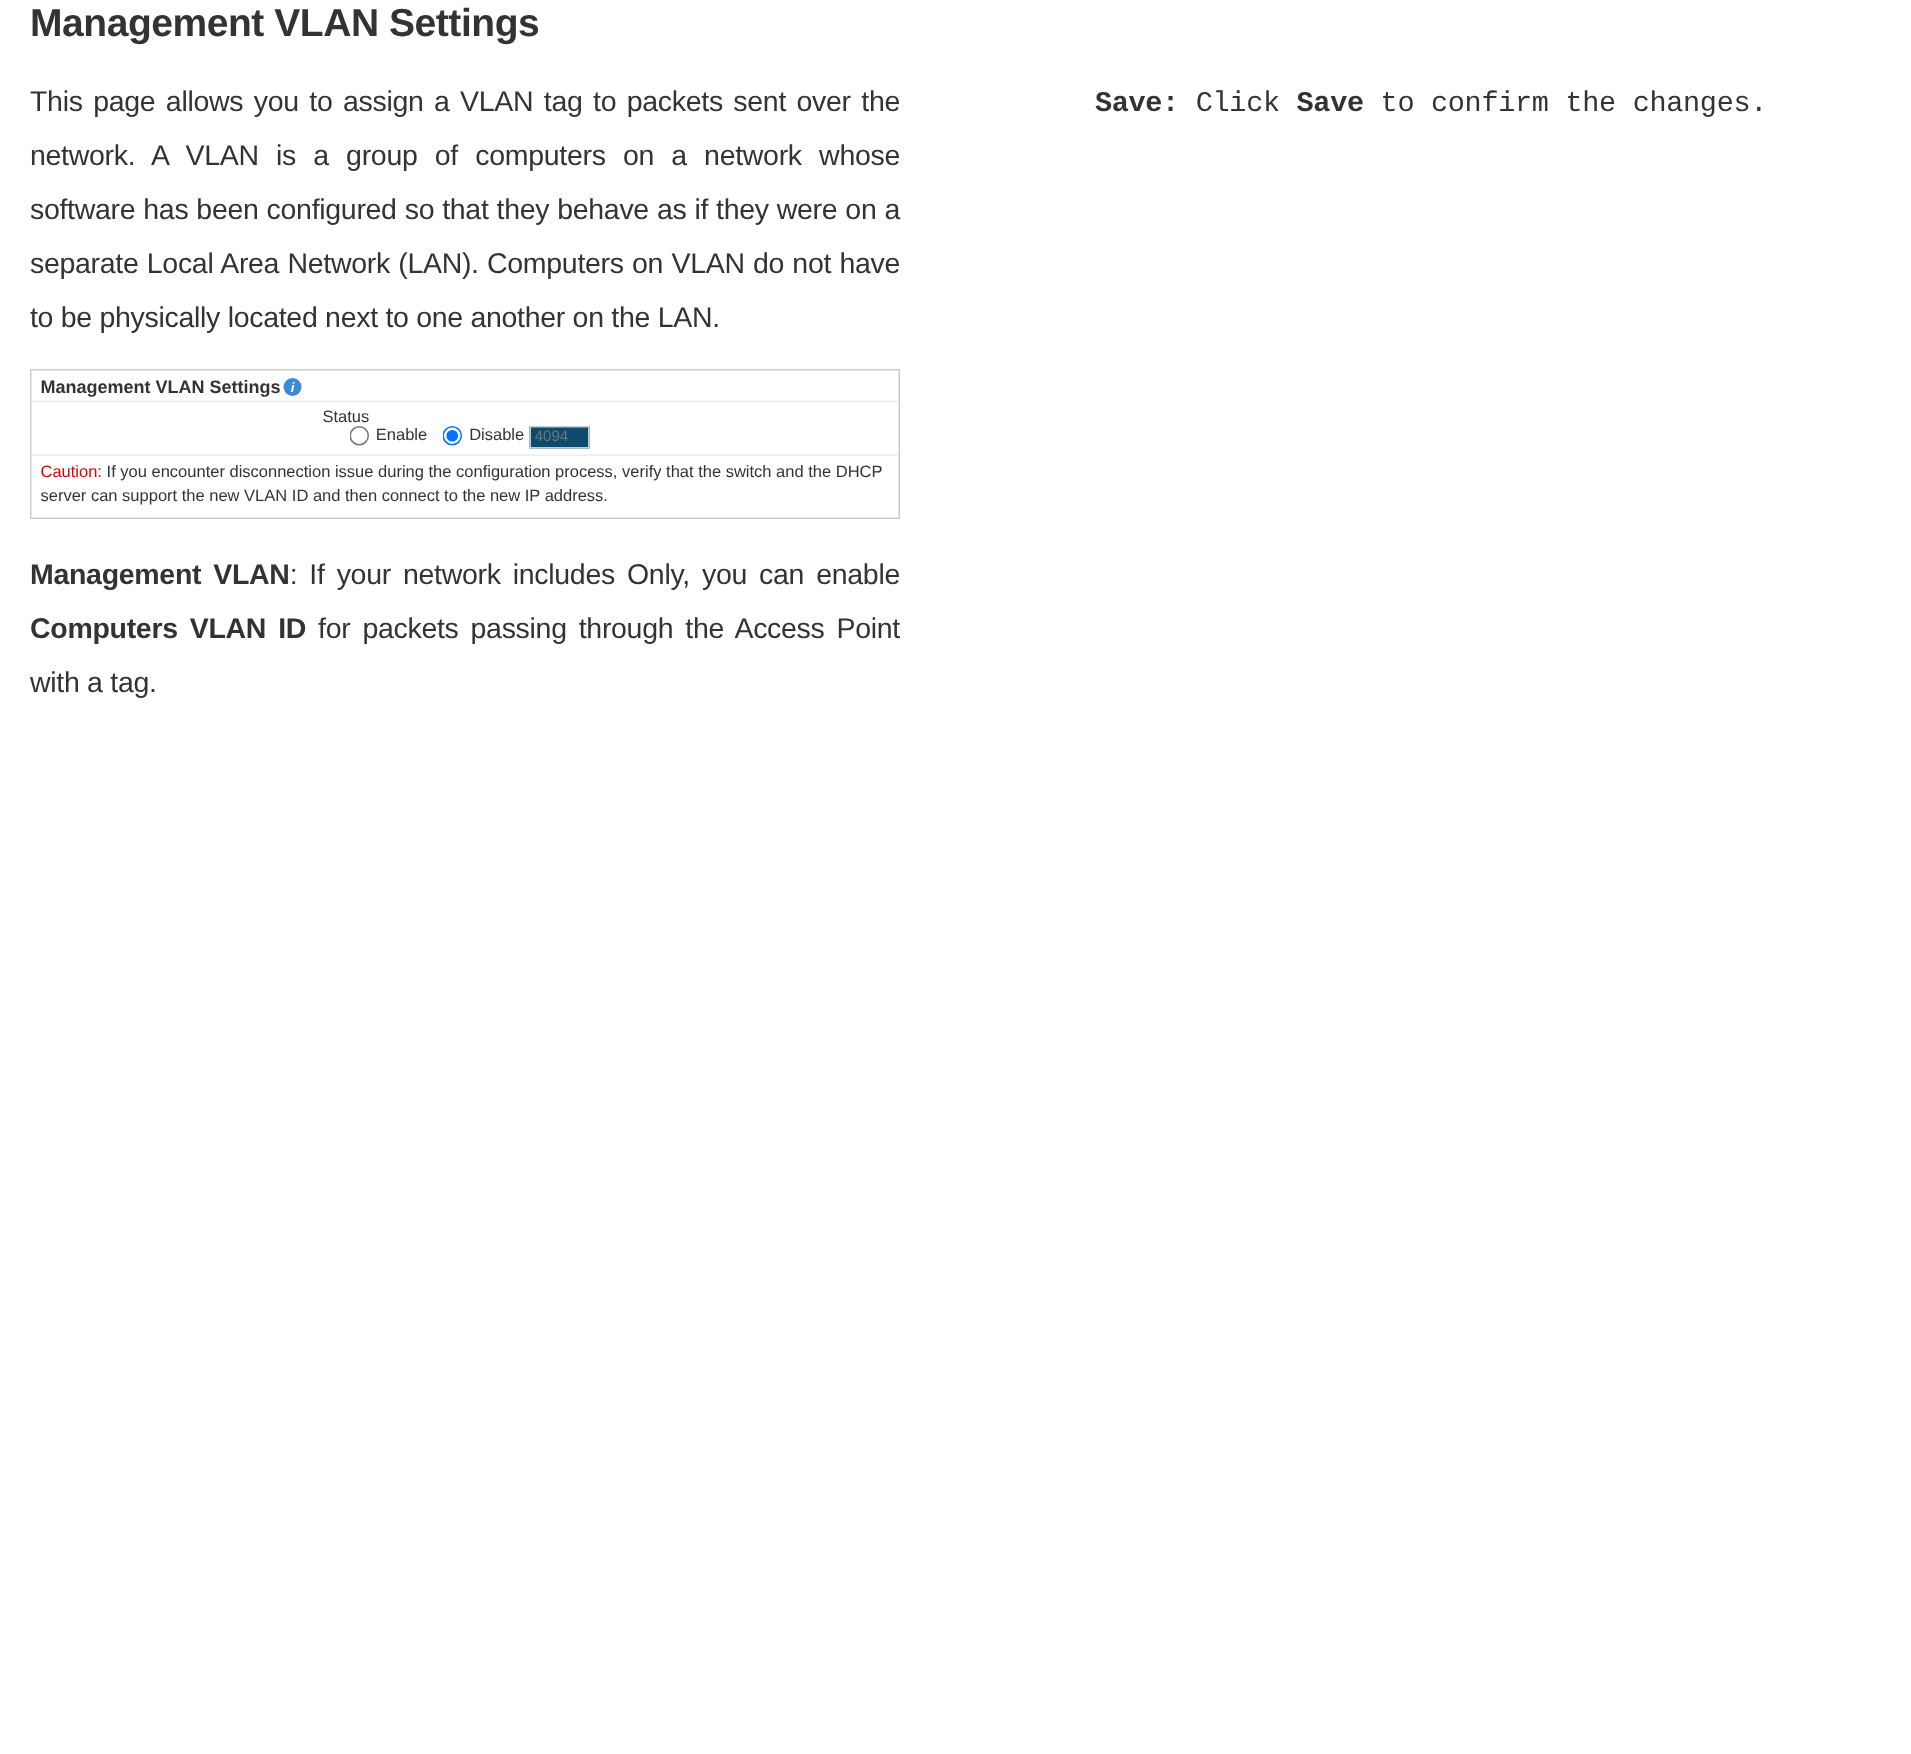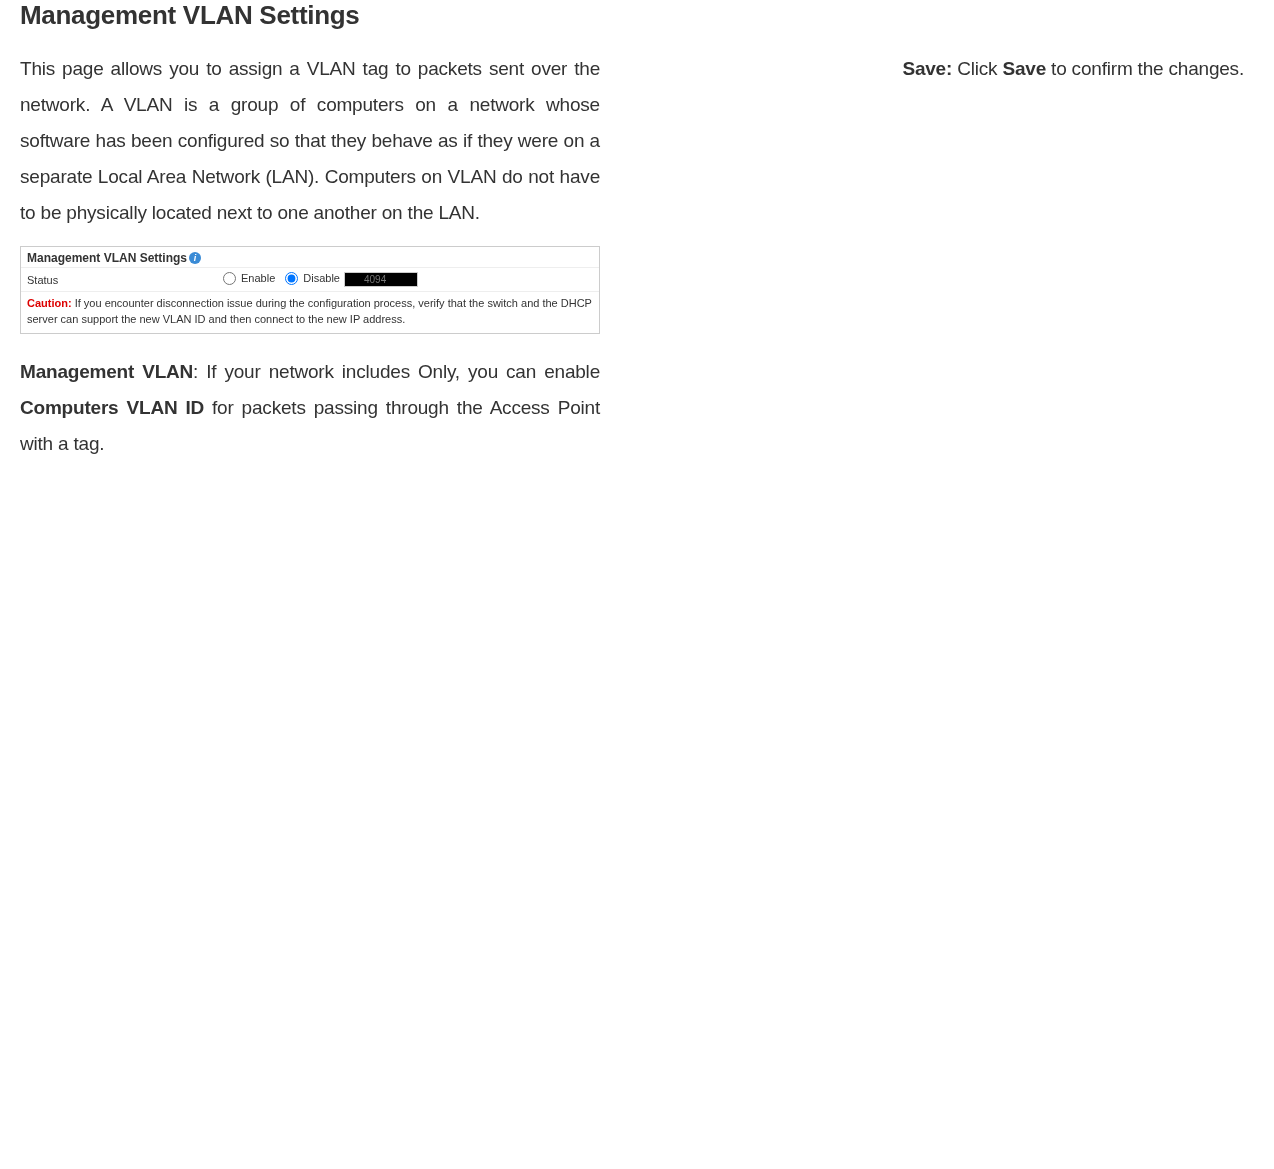--- a/index.html
+++ b/index.html
@@ -71,49 +71,50 @@
       line-height: 12px;
       font-weight: bold;
       font-style: italic;
     }
     .widget-row {
       display: flex;
       align-items: center;
       padding: 4px 6px;
       font-size: 11px;
       border-bottom: 1px solid #eee;
+      flex-direction: column;
     }
     .widget-row .label {
       width: 190px;
     }
     .widget-row .controls {
       display: flex;
       align-items: flex-start;
       gap: 4px;
     }
     .widget-row input[type="radio"] {
       margin: 0 1px 0 6px;
       vertical-align: middle;
     }
     .vlan-id-input {
       width: 34px;
       font-size: 10px;
-      padding: 1px 19px;
+      padding: 1px 2px;
       color: #aaa;
       border: 1px solid #ccc;
-      background: #000000;
+      background: #0c4a6e;
     }
     .widget-caution {
       padding: 4px 6px 6px 6px;
       font-size: 11px;
       line-height: 1.4;
     }
     .caution-label {
       color: #d00;
-      font-weight: bold;
+      font-weight: normal;
       text-align: center;
     }
     .page-number {
       text-align: center;
       font-size: 17px;
       margin-top: 370px;
     }
   </style>
 </head>
 <body>
@@ -146,19 +147,19 @@
         </div>
       </div>
 
       <p>
         <span class="bold">Management VLAN</span><span>: If your network includes Only, you can enable </span><span class="bold">Computers VLAN ID</span><span> for packets passing through the Access Point with a tag.</span>
       </p>
 
     </div>
 
     <div class="right-col">
-      <p style="text-align:right;">
+      <p style="text-align:center;font-family:Liberation Mono, monospace;">
         <span class="bold">Save:</span><span> Click </span><span class="bold">Save</span><span> to confirm the changes.</span>
       </p>
     </div>
   </div>
 
 </div>
 
 </body></html>

